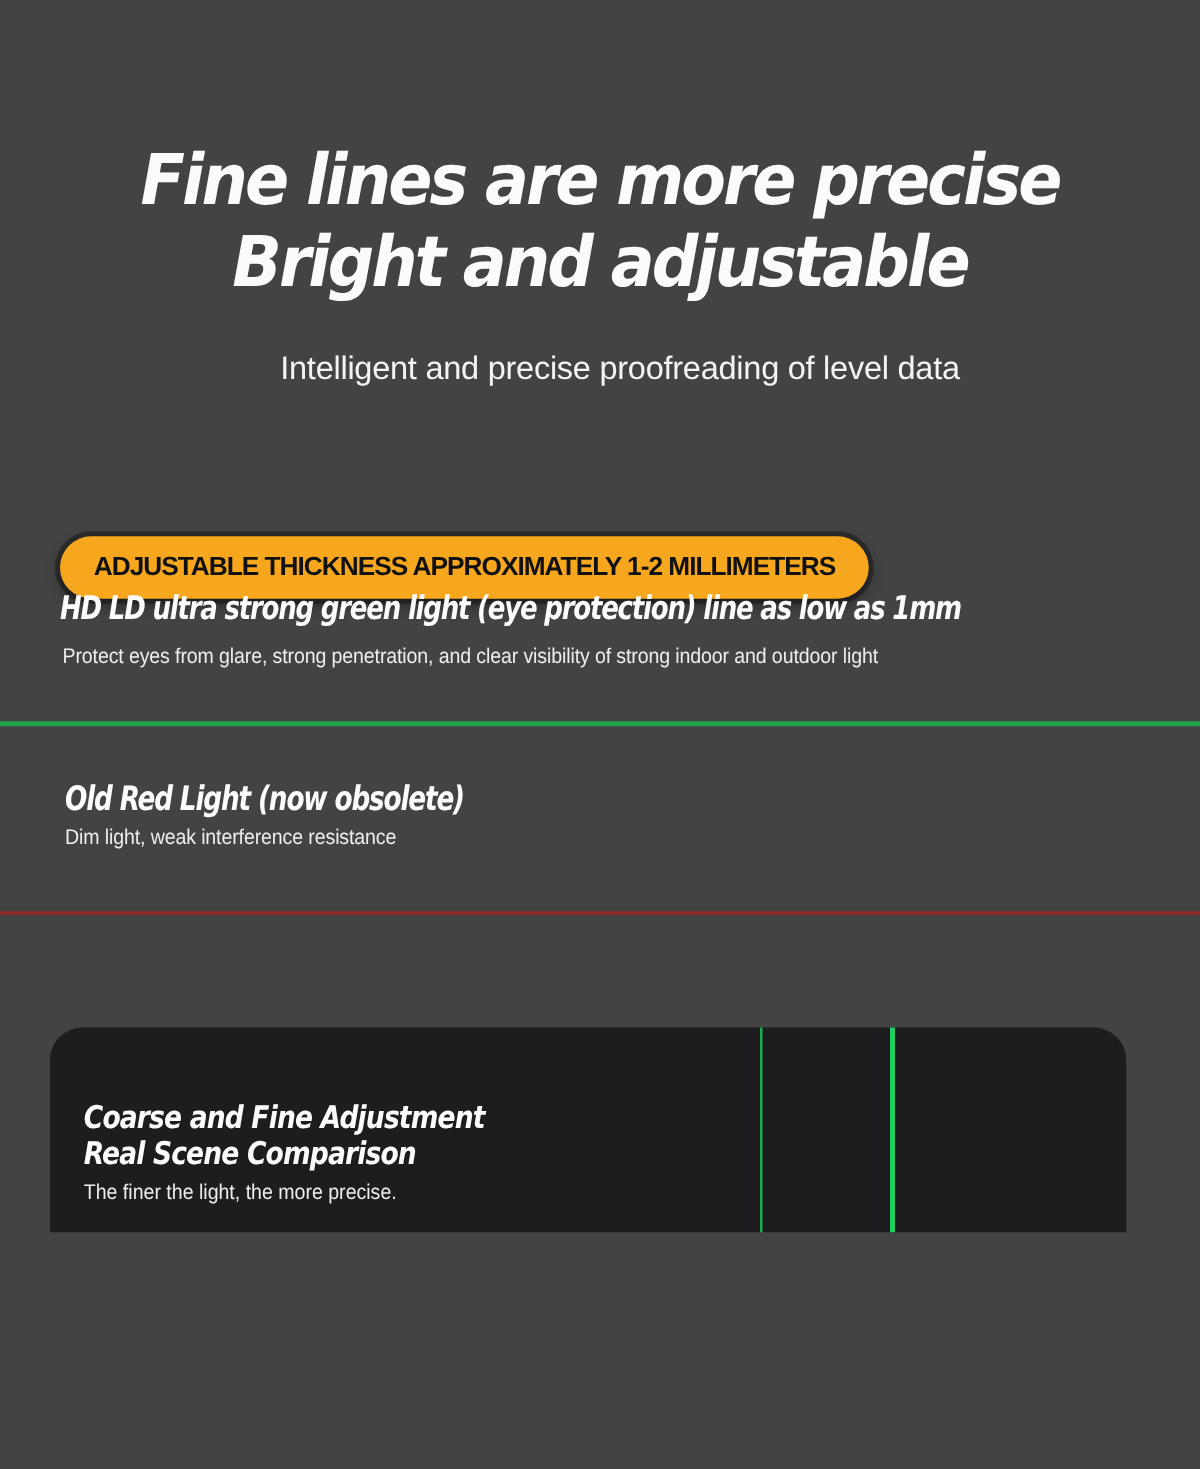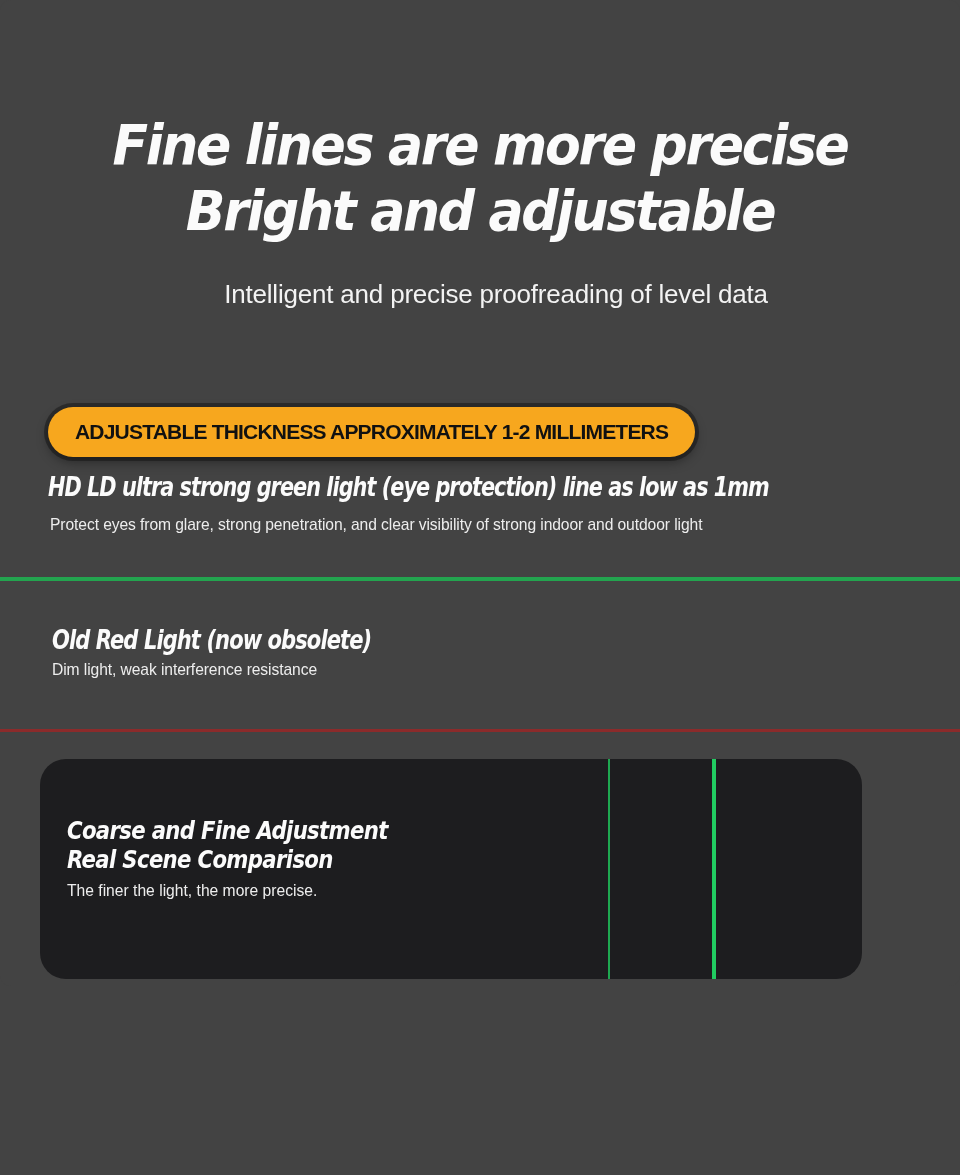--- a/index.html
+++ b/index.html
@@ -16,21 +16,21 @@
     position:absolute;top:112px;left:0;width:960px;text-align:center;
     font-size:56px;line-height:66px;letter-spacing:-2.5px;
     transform:scaleX(.93);transform-origin:50% 0;
   }
   .hero-title .line{display:block;}
   .hero-subtitle{
     position:absolute;top:279px;left:16px;width:960px;text-align:center;
     font-size:26px;font-weight:400;color:#f3f3f3;margin:0;letter-spacing:-0.2px;
   }
   .badge{
-    position:absolute;left:48px;top:407px;height:50px;border-radius:26px;
+    position:absolute;left:48px;top:429px;height:50px;border-radius:26px;
     background:#F7A71E;display:inline-flex;align-items:center;padding:0 27px;
     box-shadow:0 0 0 4px rgba(15,15,15,.45),0 5px 12px rgba(0,0,0,.4);
     text-align:center;
   }
   .badge .badge-label{
     font-weight:700;font-size:21px;letter-spacing:-0.8px;color:#111;
     white-space:nowrap;
   }
   .sec-heading{
     position:absolute;white-space:nowrap;font-size:26px;letter-spacing:-1.2px;
@@ -41,22 +41,22 @@
   .sec-text{
     position:absolute;white-space:nowrap;color:#ededed;font-size:17px;
     letter-spacing:-0.1px;transform:scaleX(.92);transform-origin:left top;margin:0;
   }
   .sec-text.green{left:50px;top:515px;}
   .sec-text.red{left:52px;top:660px;}
   .divider{position:absolute;left:0;width:960px;}
   .divider.green{top:577px;height:4px;background:#23A44F;}
   .divider.red{top:729px;height:3px;background:#8C2B2B;}
   .card{
-    position:absolute;left:40px;top:759px;width:822px;height:220px;
-    background:#1D1D1F;border-radius:26px;
+    position:absolute;left:40px;top:822px;width:822px;height:220px;
+    background:#1D1D1F;border-radius:26px;padding-left:39px;
   }
   .card-heading{
     position:absolute;left:27px;top:57px;font-size:25px;line-height:29px;
     letter-spacing:-0.8px;transform:scaleX(.85);transform-origin:left top;
     white-space:nowrap;
   }
   .card-heading .line{display:block;}
   .card-text{
     position:absolute;left:27px;top:122px;font-size:17px;color:#ededed;
     transform:scaleX(.92);transform-origin:left top;margin:0;white-space:nowrap;

